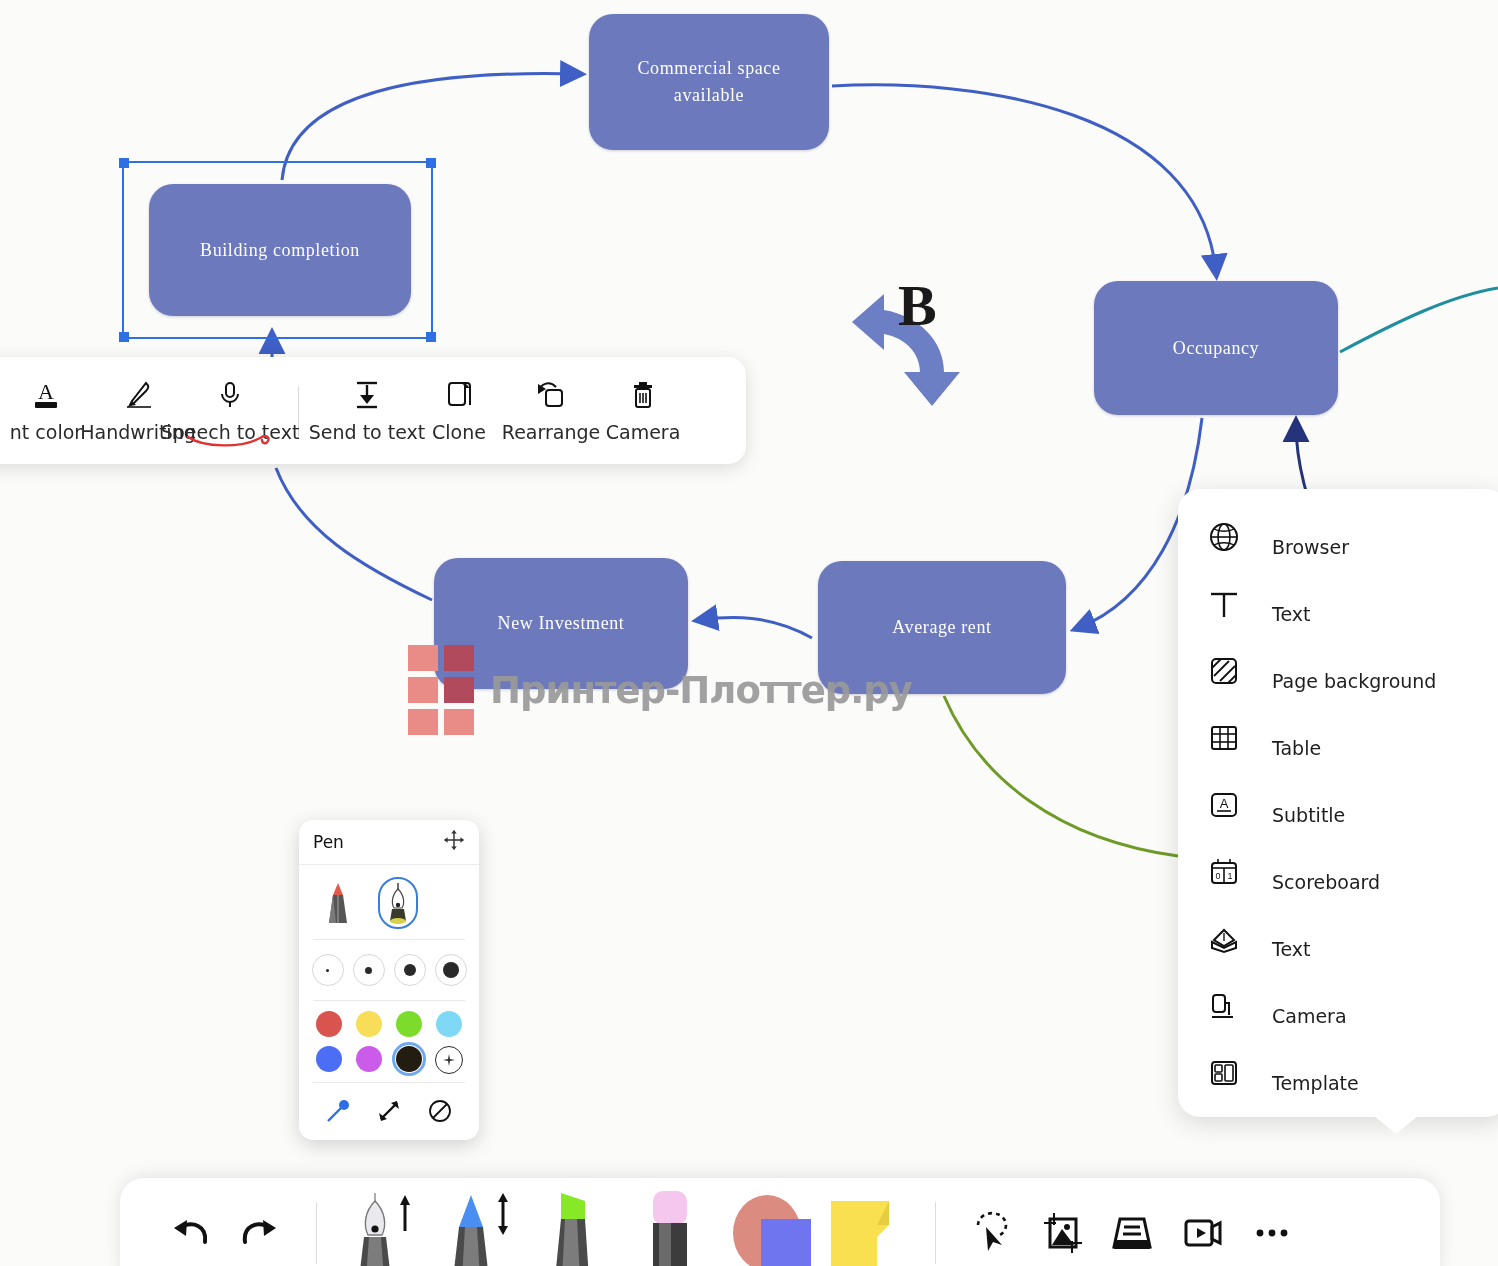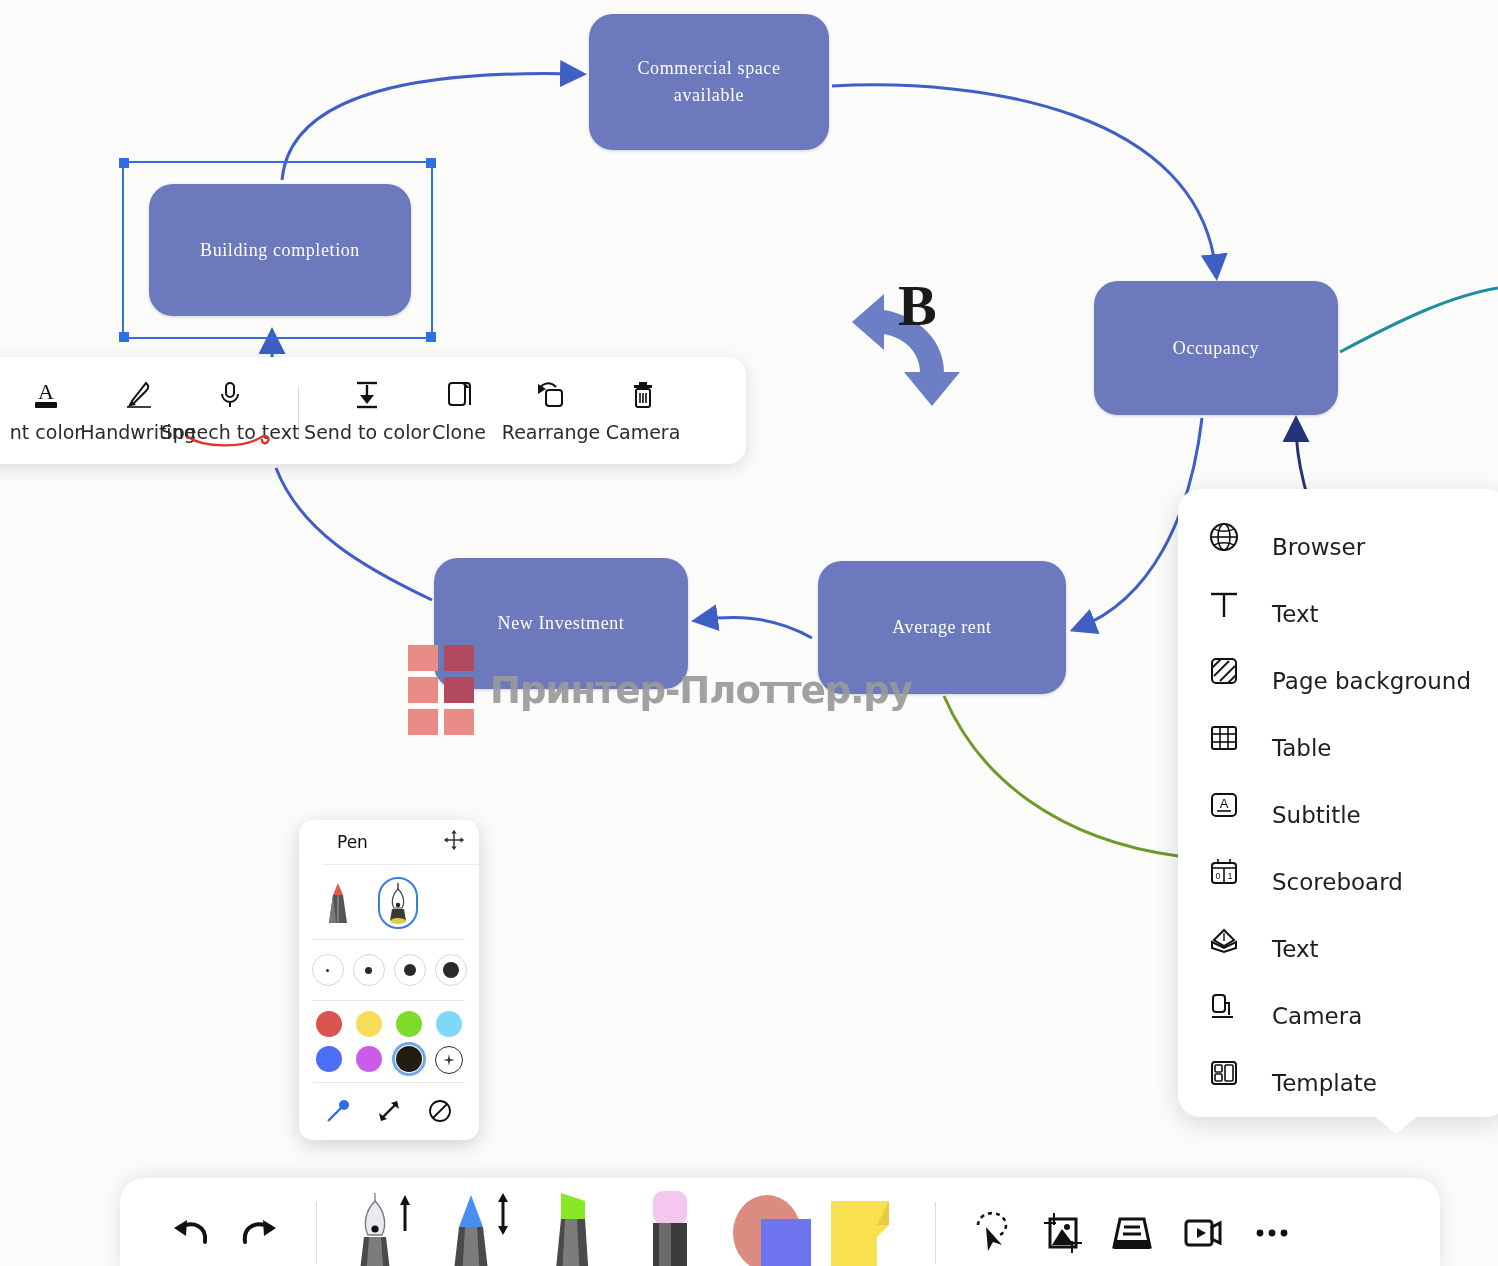--- a/index.html
+++ b/index.html
@@ -76,32 +76,32 @@
     padding-top:14px;box-sizing:border-box;
   }
   #insert-panel .tail{
     position:absolute;left:196px;bottom:-17px;width:44px;height:18px;
     background:#fff;clip-path:polygon(0 0,100% 0,50% 100%);
   }
   .ins-item{
     height:67px;display:flex;align-items:center;padding-left:28px;gap:30px;cursor:pointer;
   }
   .ins-item .ico{width:36px;height:36px;display:flex;align-items:center;justify-content:center;}
-  .ins-item .lbl{font-size:23px;color:#1e1e1e;font-family:"DejaVu Sans", sans-serif;margin-top:20px;}
+  .ins-item .lbl{font-size:19px;color:#1e1e1e;font-family:"DejaVu Sans", sans-serif;margin-top:20px;}
 
   
   #pen-panel{
     position:absolute;left:299px;top:820px;width:180px;height:320px;
     background:#fff;border-radius:14px;
     box-shadow:0 5px 20px rgba(0,0,0,.17);
     overflow:hidden;
   }
   #pen-head{
     height:44px;display:flex;align-items:center;justify-content:space-between;
-    padding:0 14px;border-bottom:1px solid #ececec;margin-left:24px;
+    padding:0 14px;border-bottom:1px solid #ececec;
   }
   #pen-head .t{font-size:17px;color:#111;font-family:"DejaVu Sans", sans-serif;}
   #pen-tips{height:64px;padding-top:6px;display:flex;gap:14px;padding-left:16px;align-items:center;}
   .tipbtn{width:46px;height:52px;display:flex;align-items:center;justify-content:center;position:relative;cursor:pointer;}
   .tipbtn.sel:before{
     content:"";position:absolute;left:3px;top:0px;width:40px;height:52px;
     border:2px solid #3b7ddd;border-radius:20px;box-sizing:border-box;
   }
   .pdiv{height:1px;background:#e9e9e9;margin:4px 14px;}
   #pen-sizes{height:52px;display:flex;align-items:center;justify-content:space-around;padding:0 8px;}
@@ -249,21 +249,21 @@
 
   <div class="ctx-item">
     <div class="ico">
       <svg width="34" height="34" viewBox="0 0 34 34">
         <line x1="7" y1="5" x2="27" y2="5" stroke="#111" stroke-width="2.4"></line>
         <line x1="17" y1="7" x2="17" y2="21" stroke="#111" stroke-width="2.4"></line>
         <path d="M10,17 L17,26 L24,17 Z" fill="#111"></path>
         <line x1="7" y1="29" x2="27" y2="29" stroke="#111" stroke-width="2.4"></line>
       </svg>
     </div>
-    <div class="cap">Send to color</div>
+    <div class="cap">Send to text</div>
   </div>
 
   <div class="ctx-item">
     <div class="ico">
       <svg width="34" height="34" viewBox="0 0 34 34">
         <rect x="7" y="5" width="16" height="22" rx="3" fill="none" stroke="#111" stroke-width="2"></rect>
         <path d="M13,5 h12 a3,3 0 0 1 3,3 v19" fill="none" stroke="#111" stroke-width="2"></path>
         <path d="M22,4 L28,10 L22,10 Z" fill="#111"></path>
       </svg>
     </div>

